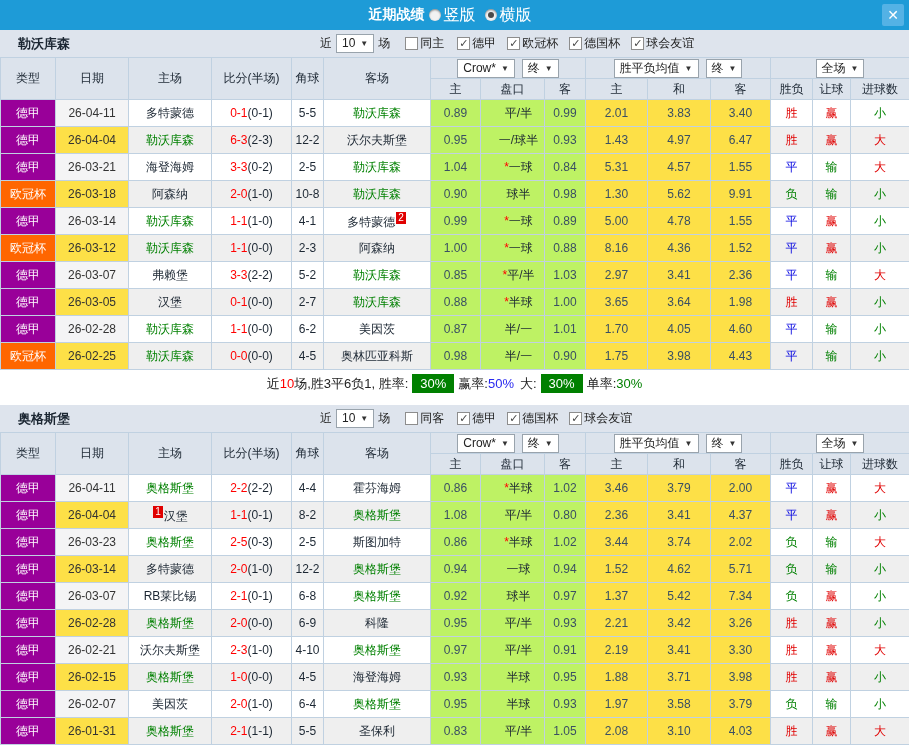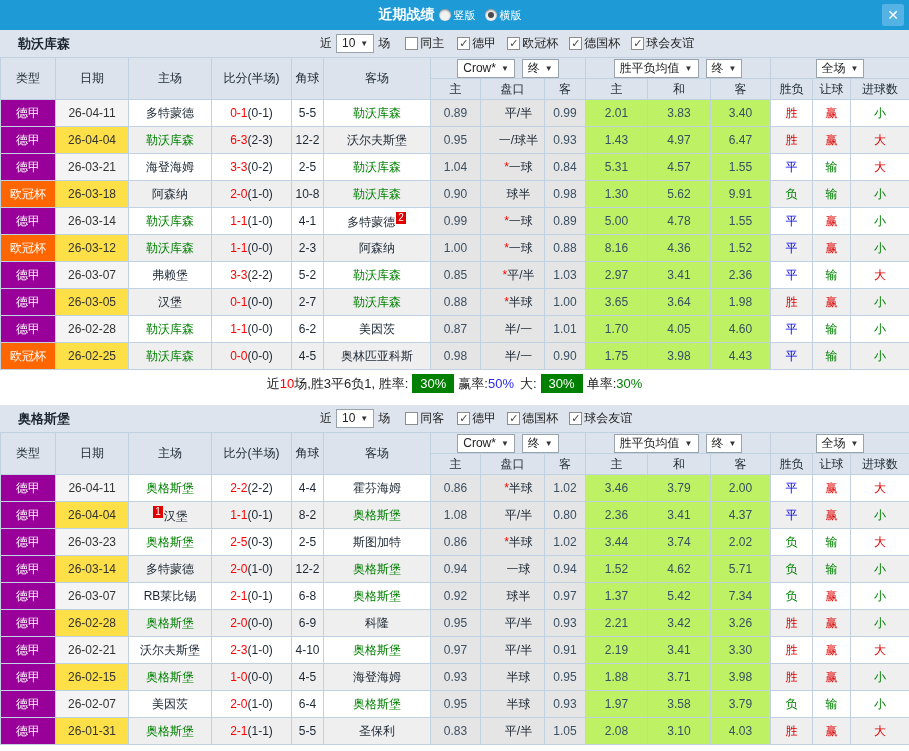--- a/index.html
+++ b/index.html
@@ -6,21 +6,21 @@
   html,body { width:909px; height:751px; overflow:hidden; background:#fff;
     font-family:"Liberation Sans","DejaVu Sans",sans-serif; }
   .titlebar { height:30px; background:#1e9bd7; position:relative; display:flex;
     align-items:center; justify-content:center; color:#fff; }
   .title { font-weight:bold; font-size:14px; margin-right:4px; }
   .radio-wrap { display:inline-flex; align-items:center; gap:3px; margin-right:9px; cursor:pointer; }
   .radio { width:12px; height:12px; border-radius:50%; background:#f2f2f2; display:inline-block;
     position:relative; box-shadow:inset 0 1px 2px rgba(0,0,0,.45); }
   .radio.sel::after { content:""; position:absolute; left:3px; top:3px; width:6px; height:6px;
     border-radius:50%; background:#4a4a4a; }
-  .radio-label { font-size:11px; color:#fff; }
+  .radio-label { font-size:16px; color:#fff; }
   .close { position:absolute; right:5px; top:4px; width:22px; height:22px; background:#54b2e5;
     border-radius:2px; color:#fff; font-size:14px; font-weight:bold; display:flex;
     align-items:center; justify-content:center; cursor:pointer; }
   .section-header { height:27px; background:#dee4ed; display:flex; align-items:center; }
   .team-name { font-weight:bold; font-size:13px; color:#1c2733; padding-left:18px; width:318px; flex:none; }
   .filter { display:flex; align-items:center; font-size:12px; color:#222; gap:2px; }
   .flabel { margin:0 2px; }
   .select { display:inline-flex; align-items:center; gap:5px; background:#fff; border:1px solid #99a3ac;
     padding:1px 5px; font-size:12px; color:#222; cursor:pointer; line-height:15px; white-space:nowrap; }
   .caret { font-size:8px; color:#333; }
@@ -38,22 +38,22 @@
   td.type { color:#fff; }
   td.type.purple { background:#990099; }
   td.type.orange { background:#ff6600; }
   td.date { background:#f4f4f5; color:#333; }
   tr.alt td.date { background:#fde047; }
   td.team.focal span.tn { color:#008000; }
   td.team span.tn { color:#1c2733; }
   .ft { color:#ff0000; }
   .ht { color:#1c2733; }
   td.odds { color:#3a4f63; }
-  td.odds.cream { background:#e5e5e5; }
-  td.odds.sky { background:#bef264; }
+  td.odds.cream { background:#bef264; }
+  td.odds.sky { background:#fde047; }
   td.hcap { color:#1c2733;padding-left:12px; }
   .star { color:#ff0000; }
   td.res.red { color:#e00000; }
   td.res.blue { color:#0000e0; }
   td.res.green { color:#008000; }
   .mini-badge { display:inline-block; background:#e00000; color:#fff; font-size:10px;
     line-height:12px; padding:0 2px; vertical-align:super; margin:0 1px; }
   .summary { height:27px; display:flex; align-items:center; justify-content:center;
     font-size:13px; color:#222; }
   .summary .red { color:#ff0000; }

